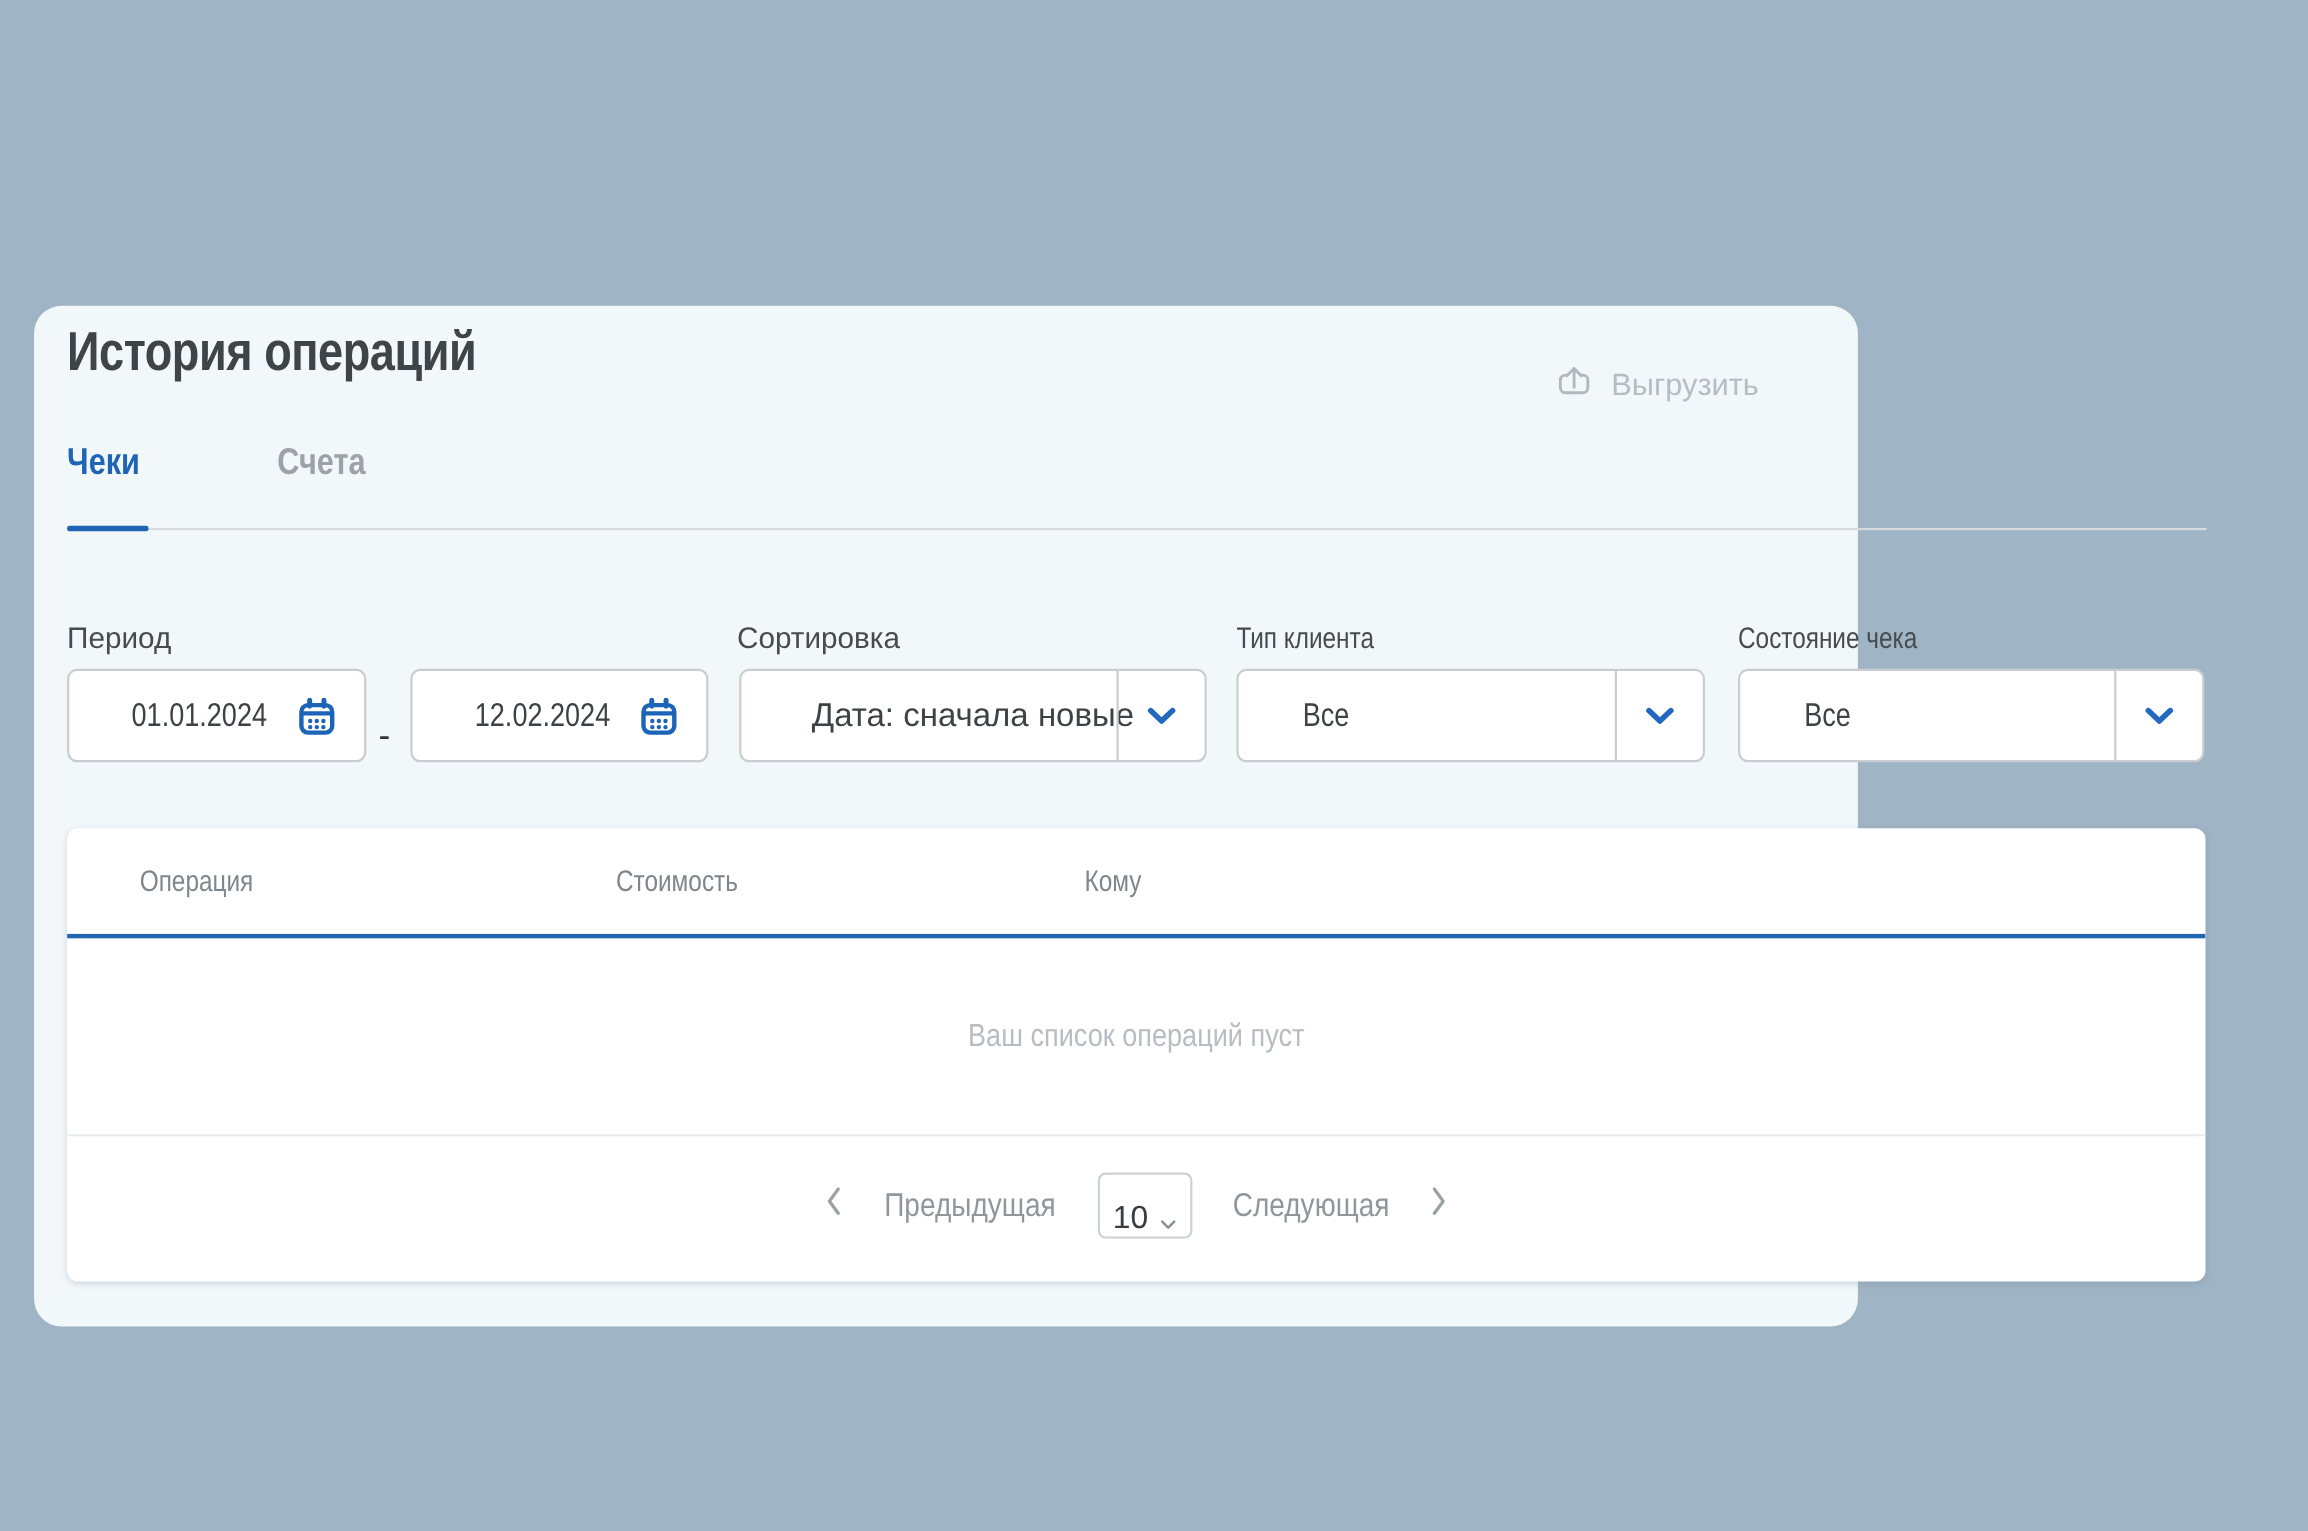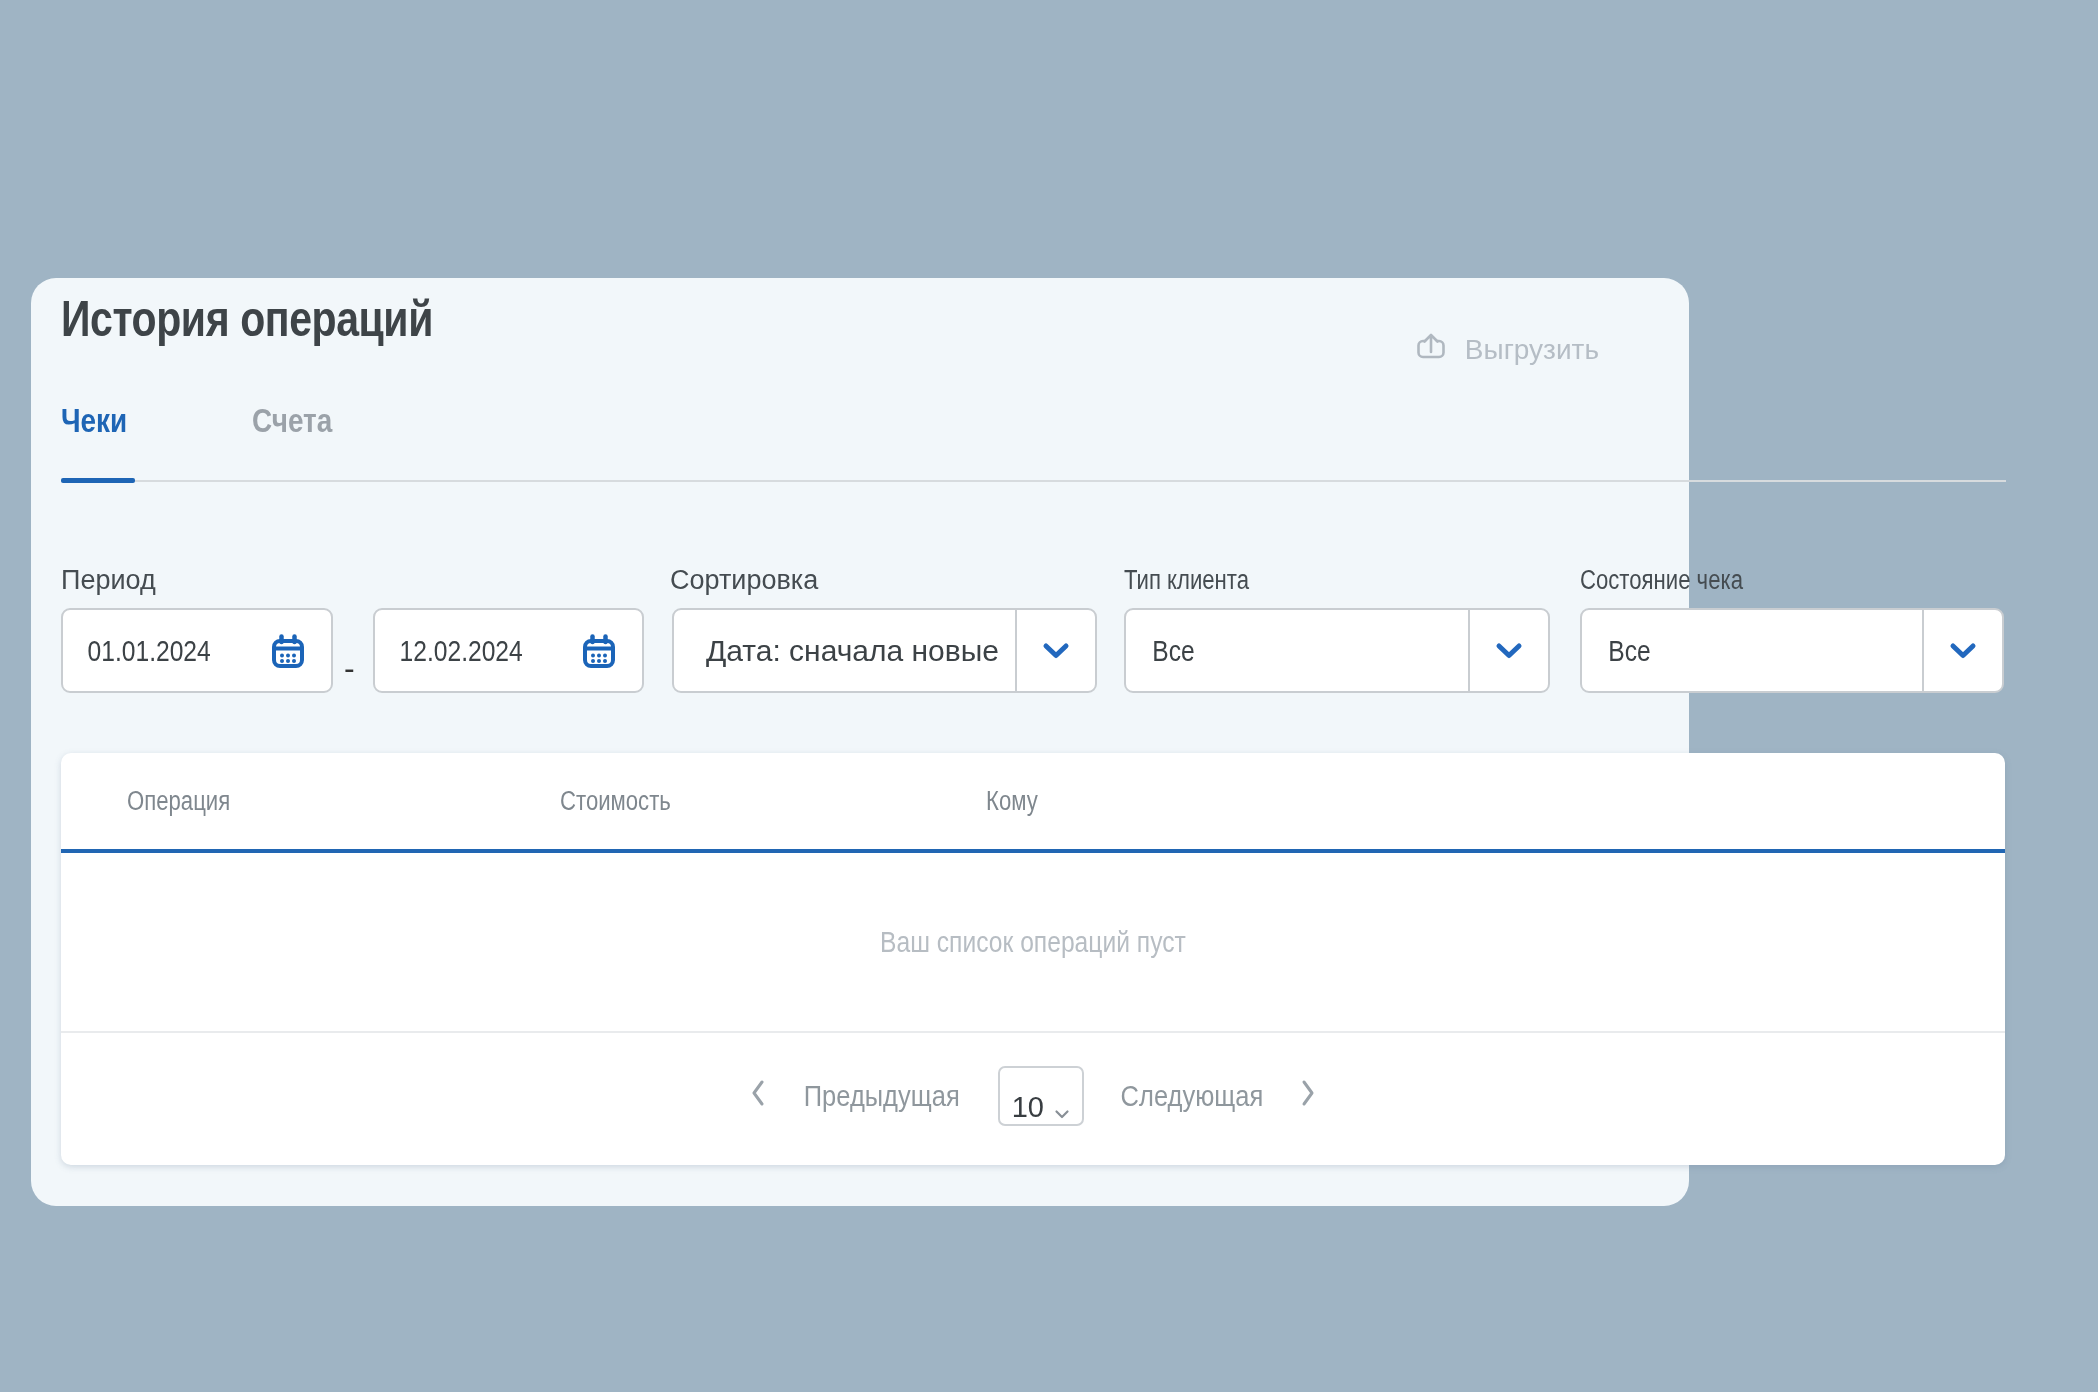--- a/index.html
+++ b/index.html
@@ -40,21 +40,21 @@
   .tab-indicator {
     position:absolute; left:0; bottom:-3px;
     width:74px; height:5px; background:#1E65B5; border-radius:2px;
   }
 
   .filters { position:absolute; left:30px; top:287px; width:1945px; height:130px; }
   .f-label { position:absolute; top:0; font-size:27px; color:#454C51; white-space:nowrap; }
   .f-box {
     position:absolute; top:43px; height:85px;
     background:#FFFFFF; border:2px solid #C9CDD1; border-radius:9px;
-    display:flex; align-items:center; cursor:pointer;
+    display:flex; align-items:center; cursor:pointer;padding-left:32px;
   }
   .f-box .value { font-size:30px; color:#3C4246; padding-left:32px; white-space:nowrap; }
   .date-box .value { padding-left:30px; }
   .cal { position:absolute; right:26px; top:24px; }
   .dash { position:absolute; top:85px; font-size:32px; color:#333; }
   .sel-arrow-zone {
     position:absolute; right:0; top:0; height:100%; width:80px;
     border-left:2px solid #C9CDD1;
     display:flex; align-items:center; justify-content:center;
   }

